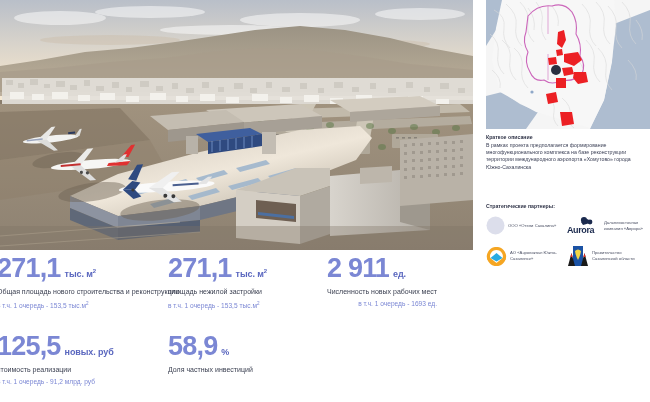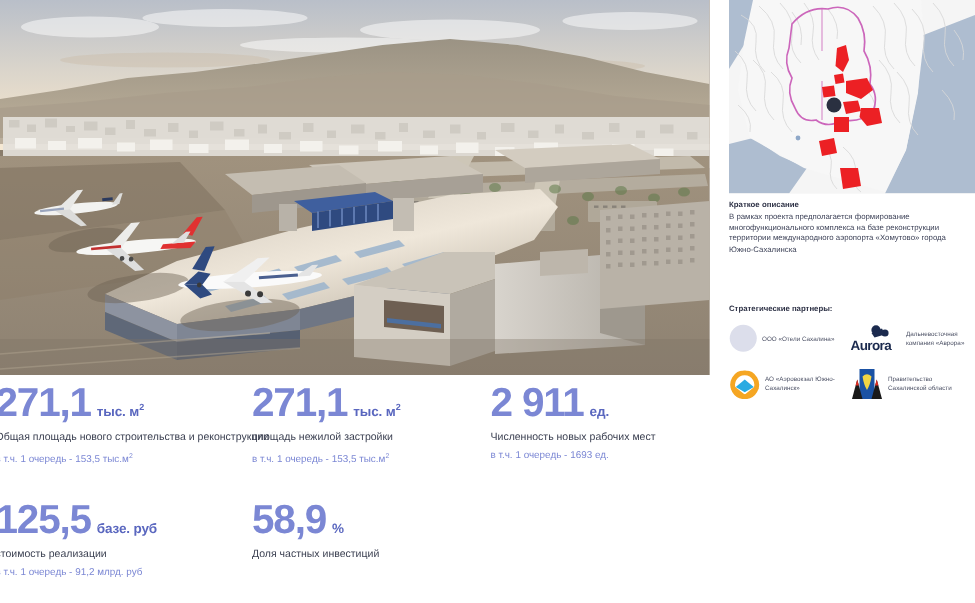--- a/index.html
+++ b/index.html
@@ -66,21 +66,21 @@
     font-size: 7px; line-height: 9.5px; color: #3c4152;
     margin-top: 5px; letter-spacing: .005px;
   }
   .stat-sub {
     font-size: 6.6px; line-height: 9px; color: #7b87d4;
     margin-top: 2px; letter-spacing: .005px;
   }
   .stat-sub sup { font-size: 4.6px; vertical-align: super; }
   .col1 { left: -3px; }
   .col2 { left: 168px; }
-  .col3 { left: 327px; }
+  .col3 { left: 327px; text-align: right; }
   .row1 { top: 0px; }
   .row2 { top: 78px; }
 </style>
 </head>
 <body>
 
 <div class="page">
 
   <div class="hero">
     <svg viewBox="0 0 473 250" preserveAspectRatio="none">
@@ -529,21 +529,21 @@
         <span class="stat-num">2 911</span>
         <span class="stat-unit"><span>ед.</span></span>
       </div>
       <div class="stat-label">Численность новых рабочих мест</div>
       <div class="stat-sub">в т.ч. 1 очередь - 1693 ед.</div>
     </div>
 
     <div class="stat col1 row2">
       <div class="stat-num-row">
         <span class="stat-num">125,5</span>
-        <span class="stat-unit">базе. руб</span>
+        <span class="stat-unit">новых. руб</span>
       </div>
       <div class="stat-label">стоимость реализации</div>
       <div class="stat-sub">в т.ч. 1 очередь - 91,2 млрд. руб</div>
     </div>
 
     <div class="stat col2 row2">
       <div class="stat-num-row">
         <span class="stat-num">58,9</span>
         <span class="stat-unit">%</span>
       </div>

